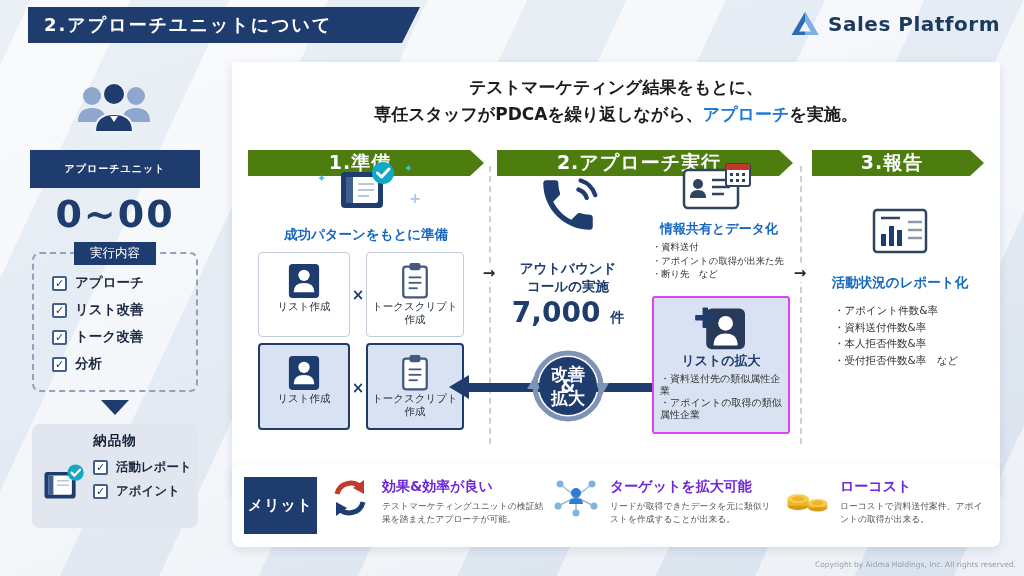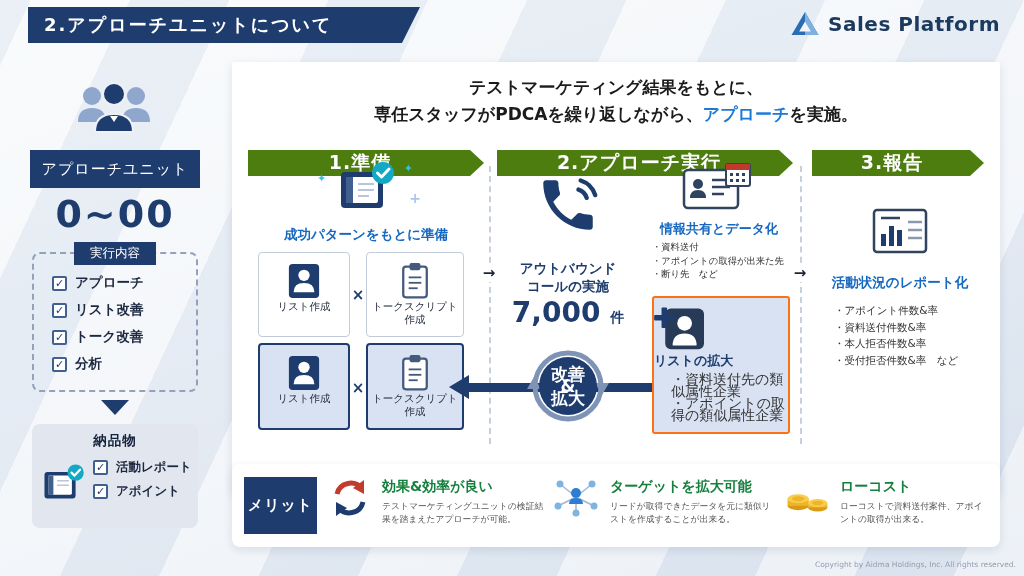--- a/index.html
+++ b/index.html
@@ -12,21 +12,21 @@
   
   .title-banner{position:absolute;left:28px;top:7px;width:392px;height:36px;background:#1e3c6e;color:#fff;
     font-size:18px;font-weight:bold;letter-spacing:2px;display:flex;align-items:center;padding-left:16px;
     clip-path:polygon(0 0,100% 0,calc(100% - 18px) 100%,0 100%)}
   .brand{position:absolute;right:24px;top:10px;display:flex;align-items:center;gap:8px}
   .brand-name{font-size:20px;font-weight:bold;color:#1c3a5e;letter-spacing:.5px}
 
   
   .people-icon{position:absolute;left:66px;top:78px}
   .unit-banner{position:absolute;left:30px;top:150px;width:170px;height:38px;background:#1e3c6e;color:#fff;
-    font-size:15px;font-weight:normal;display:flex;align-items:center;justify-content:center;letter-spacing:1px}
+    font-size:10px;font-weight:bold;display:flex;align-items:center;justify-content:center;letter-spacing:1px}
   .unit-count{position:absolute;left:30px;top:192px;width:170px;text-align:center;font-size:38px;font-weight:bold;color:#1e3c6e;letter-spacing:2px}
   .exec-box{position:absolute;left:32px;top:252px;width:166px;height:140px;border:2px dashed #93a2ba;border-radius:8px;padding:20px 0 0 18px}
   .exec-title{position:absolute;left:50%;top:-12px;transform:translateX(-50%);background:#1e3c6e;color:#fff;
     font-size:12.5px;font-weight:normal;padding:3px 16px;white-space:nowrap}
   .chk-row{display:flex;align-items:center;gap:8px;margin-bottom:9px}
   .chk{width:15px;height:15px;border:2px solid #41608f;border-radius:2px;background:#fff;display:flex;align-items:center;
     justify-content:center;font-size:11px;font-weight:bold;color:#1e3c6e;flex:none}
   .chk i{font-style:normal}
   .chk-label{font-size:13.5px;font-weight:bold;color:#1d2940;white-space:nowrap}
   .down-arrow{position:absolute;left:101px;top:400px;width:0;height:0;border-left:14px solid transparent;
@@ -67,37 +67,37 @@
   .cycle{position:absolute;left:293px;top:281px;width:86px;height:86px;z-index:3}
   .cycle-text{position:absolute;inset:0;display:flex;flex-direction:column;align-items:center;justify-content:center;
     color:#fff;font-weight:bold;font-size:17px;line-height:12px}
   .loop-bar{position:absolute;left:236px;top:321px;width:184px;height:9px;background:#1e3c6e;z-index:2}
   .loop-head{position:absolute;left:217px;top:313px;width:0;height:0;border-top:12.5px solid transparent;
     border-bottom:12.5px solid transparent;border-right:20px solid #1e3c6e;z-index:2}
 
   .card-icon{position:absolute;left:450px;top:100px}
   .share-title{position:absolute;left:414px;top:158px;width:146px;text-align:center;font-size:13px;font-weight:bold;color:#1668c0}
   .share-bullets{position:absolute;left:420px;top:178px;font-size:9.3px;line-height:13.5px;color:#333;white-space:nowrap}
-  .expand-box{position:absolute;left:420px;top:234px;width:138px;height:138px;background:#d9e2f3;border:2px solid #f97316;
-    border-radius:3px;display:flex;flex-direction:column;padding-top:5px}
+  .expand-box{position:absolute;left:420px;top:234px;width:138px;height:138px;background:#d9e2f3;border:2px solid #d946ef;
+    border-radius:3px;display:flex;flex-direction:column;align-items:center;padding-top:5px}
   .expand-title{font-size:13px;font-weight:bold;color:#1e3c6e;margin-top:1px}
-  .expand-bullets{font-size:14px;line-height:12px;color:#333;margin-top:3px;align-self:flex-start;padding-left:17px}
+  .expand-bullets{font-size:10px;line-height:12px;color:#333;margin-top:3px;align-self:flex-start;padding-left:6px}
 
   .report-icon{position:absolute;left:640px;top:146px}
   .report-title{position:absolute;left:578px;top:212px;width:180px;text-align:center;font-size:13.5px;font-weight:bold;color:#1668c0}
   .report-bullets{position:absolute;left:602px;top:240px;font-size:10.5px;line-height:16.5px;color:#333;white-space:nowrap}
 
   
   .merit-panel{position:absolute;left:232px;top:464px;width:768px;height:83px;background:#fff;border-radius:8px;
     box-shadow:0 3px 10px rgba(30,60,110,.12)}
   .merit-label{position:absolute;left:12px;top:13px;width:73px;height:57px;background:#1e3c6e;color:#fff;font-size:15px;
     font-weight:bold;display:flex;align-items:center;justify-content:center;letter-spacing:1px}
   .merit-item{position:absolute;top:12px;display:flex;gap:10px;align-items:flex-start}
   .merit-item .txt{padding-top:2px}
-  .merit-title{font-size:14px;font-weight:bold;color:#15803d;margin-bottom:4px;white-space:nowrap}
+  .merit-title{font-size:14px;font-weight:bold;color:#6d28d9;margin-bottom:4px;white-space:nowrap}
   .merit-desc{font-size:8.8px;color:#555;line-height:12.5px}
   .mi1{left:96px;width:250px}.mi2{left:320px;width:240px}.mi3{left:552px;width:206px}
   .mi1 .merit-desc{width:168px}.mi2 .merit-desc{width:168px}.mi3 .merit-desc{width:150px}
 
   .copyright{position:absolute;right:8px;top:560px;font-size:7.5px;color:#939db0}
 </style>
 </head>
 <body>
 
 <div class="stage">

